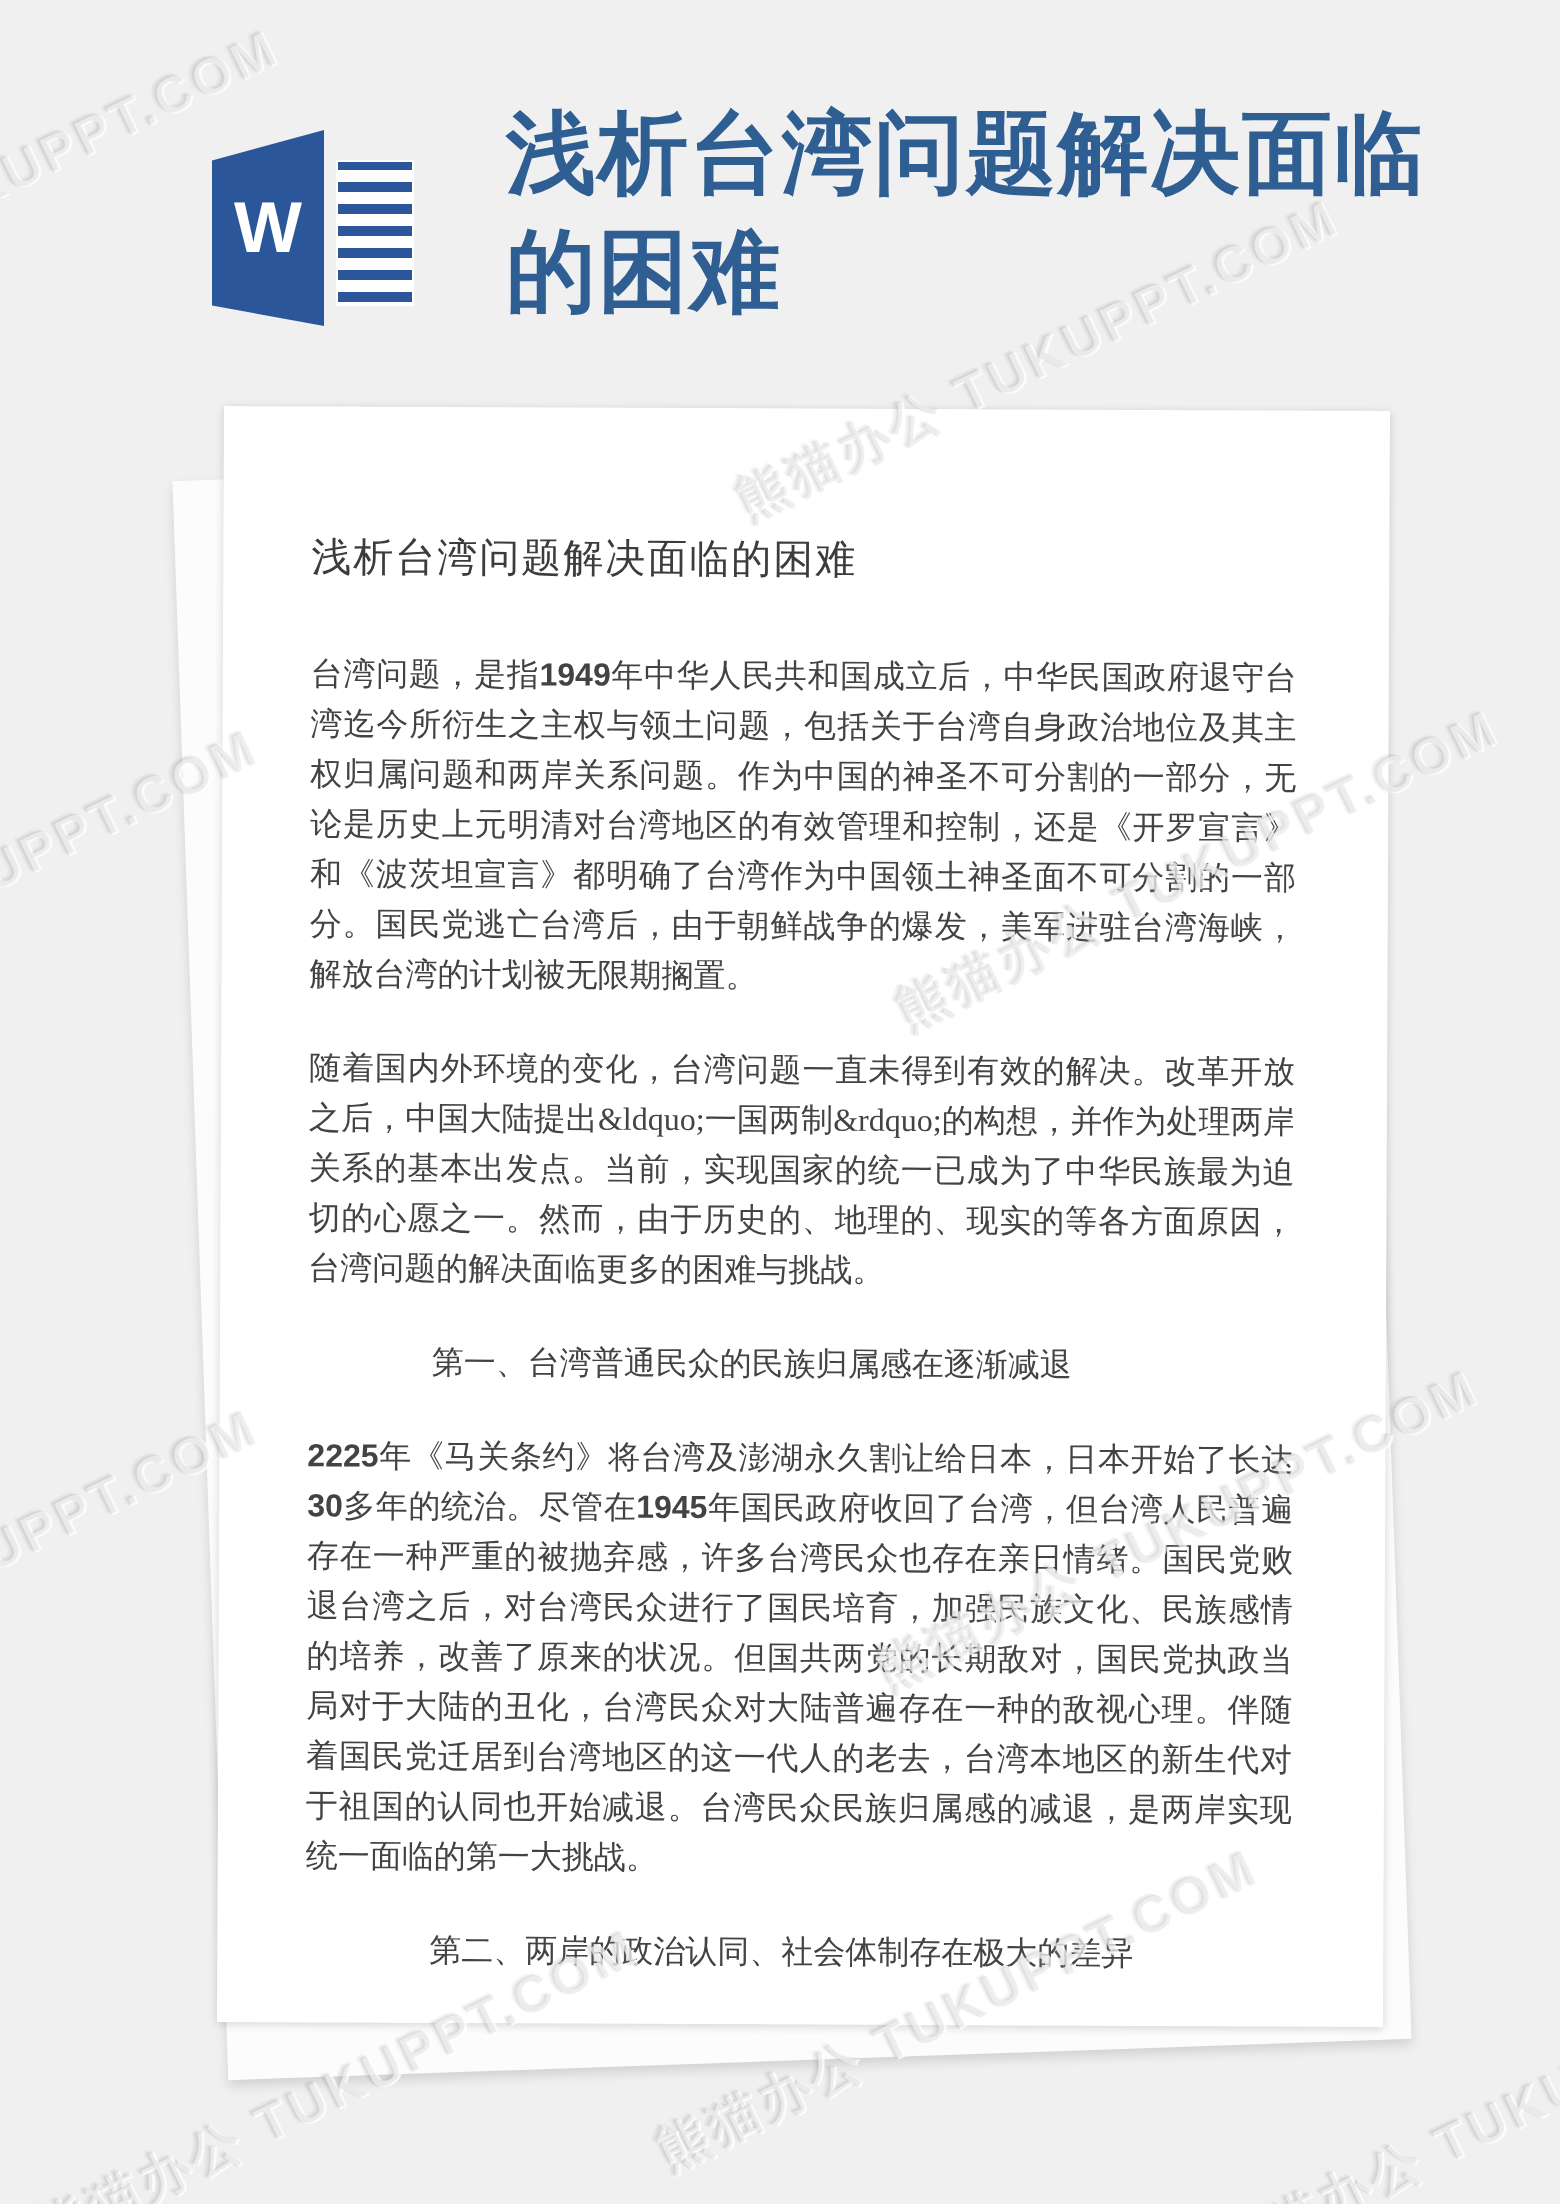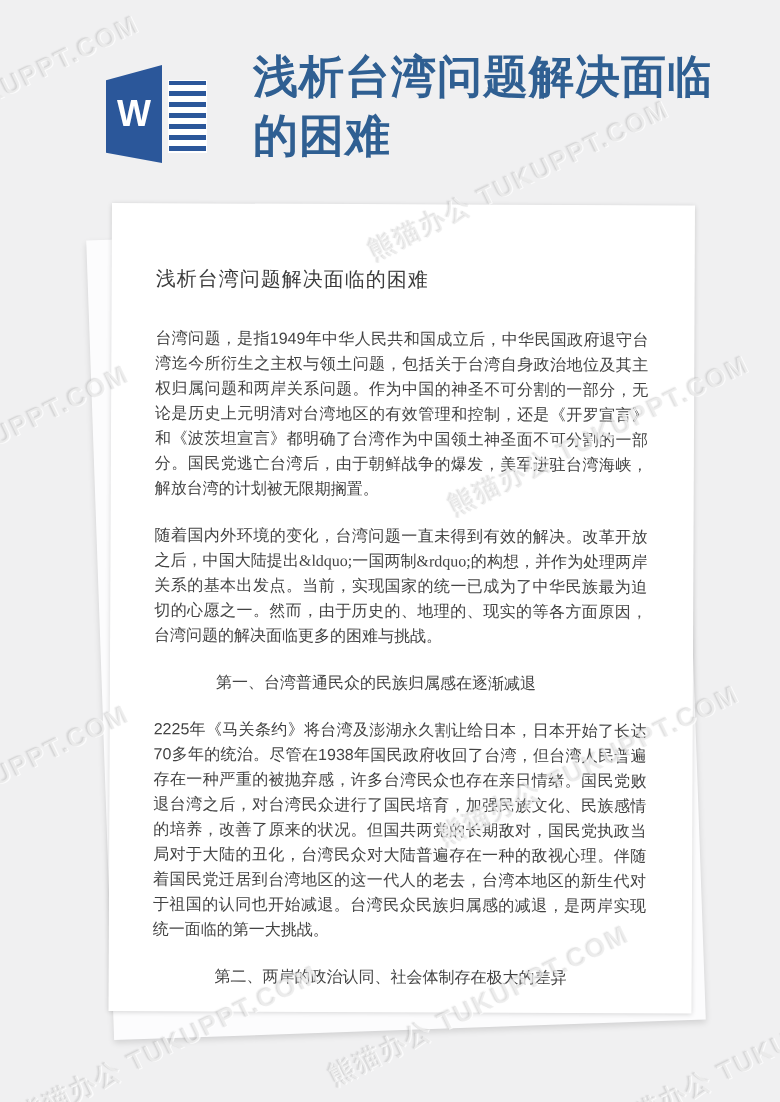--- a/index.html
+++ b/index.html
@@ -63,21 +63,21 @@
   }
   .doc-para {
     font-size: 16px; line-height: 25px; color: #434343;
     text-align: justify; margin-bottom: 22px;
   }
   .doc-heading {
     font-size: 16px; line-height: 25px; color: #434343;
     padding-left: 62px; margin-bottom: 22px;
   }
   .doc-para b, .doc-heading b {
-    font-family: "Liberation Sans", sans-serif; font-weight: 400;
+    font-family: "Liberation Sans", sans-serif; font-weight: 700;
   }
 
   
   .wm {
     position: absolute;
     font-family: "Liberation Sans", sans-serif;
     font-weight: 700; font-size: 26px; letter-spacing: 2px;
     white-space: nowrap;
     color: rgba(140,140,140,0.13);
     text-shadow: 1px 1px 0 rgba(255,255,255,0.75), -1px -1px 1px rgba(160,160,160,0.18);
@@ -101,21 +101,21 @@
 </div>
 
 <div class="back-sheet"></div>
 
 <div class="doc-page">
   <div class="doc-content">
     <div class="doc-title">浅析台湾问题解决面临的困难</div>
     <p class="doc-para">台湾问题，是指<b>1949</b>年中华人民共和国成立后，中华民国政府退守台湾迄今所衍生之主权与领土问题，包括关于台湾自身政治地位及其主权归属问题和两岸关系问题。作为中国的神圣不可分割的一部分，无论是历史上元明清对台湾地区的有效管理和控制，还是《开罗宣言》和《波茨坦宣言》都明确了台湾作为中国领土神圣面不可分割的一部分。国民党逃亡台湾后，由于朝鲜战争的爆发，美军进驻台湾海峡，解放台湾的计划被无限期搁置。</p>
     <p class="doc-para">随着国内外环境的变化，台湾问题一直未得到有效的解决。改革开放之后，中国大陆提出&amp;ldquo;一国两制&amp;rdquo;的构想，并作为处理两岸关系的基本出发点。当前，实现国家的统一已成为了中华民族最为迫切的心愿之一。然而，由于历史的、地理的、现实的等各方面原因，台湾问题的解决面临更多的困难与挑战。</p>
     <p class="doc-heading">第一、台湾普通民众的民族归属感在逐渐减退</p>
-    <p class="doc-para"><b>2225</b>年《马关条约》将台湾及澎湖永久割让给日本，日本开始了长达<b>70</b>多年的统治。尽管在<b>1938</b>年国民政府收回了台湾，但台湾人民普遍存在一种严重的被抛弃感，许多台湾民众也存在亲日情绪。国民党败退台湾之后，对台湾民众进行了国民培育，加强民族文化、民族感情的培养，改善了原来的状况。但国共两党的长期敌对，国民党执政当局对于大陆的丑化，台湾民众对大陆普遍存在一种的敌视心理。伴随着国民党迁居到台湾地区的这一代人的老去，台湾本地区的新生代对于祖国的认同也开始减退。台湾民众民族归属感的减退，是两岸实现统一面临的第一大挑战。</p>
+    <p class="doc-para"><b>2225</b>年《马关条约》将台湾及澎湖永久割让给日本，日本开始了长达<b>30</b>多年的统治。尽管在<b>1945</b>年国民政府收回了台湾，但台湾人民普遍存在一种严重的被抛弃感，许多台湾民众也存在亲日情绪。国民党败退台湾之后，对台湾民众进行了国民培育，加强民族文化、民族感情的培养，改善了原来的状况。但国共两党的长期敌对，国民党执政当局对于大陆的丑化，台湾民众对大陆普遍存在一种的敌视心理。伴随着国民党迁居到台湾地区的这一代人的老去，台湾本地区的新生代对于祖国的认同也开始减退。台湾民众民族归属感的减退，是两岸实现统一面临的第一大挑战。</p>
     <p class="doc-heading">第二、两岸的政治认同、社会体制存在极大的差异</p>
     <p class="doc-para">年海协会与海基会就如何表明坚持一个中国原则的态度问题所达成的以口头方式表达的&amp;ldquo;海峡两岸均坚持一个中国原则&amp;rdquo;的共识。台湾方面指的是&amp;ldquo;中华民国&amp;rdquo;，实行资本主义制度，要求以&amp;ldquo;三民主义统一中国&amp;rdquo;[];而大陆是中华人民共和国，实行社会主义制度，主张&amp;ldquo;一国两制&amp;rdquo;的方式来实现国家的统一。台湾地区自年开始实行多党执政，实行宪政和民主制度;而大陆实行一党专政，人民民主专政制度也存在许多问题和弊端，台湾民众对此也不认同。台湾地区社会组织和力量以及个人权力都有充足的发挥空间，主张言论、媒体自由;而大陆则实行严格的政府控制，</p>
   </div>
 </div>
 
 <span class="wm" style="left:-160px; top:150px">熊猫办公 TUKUPPT.COM</span>
 <span class="wm" style="left:370px;  top:235px">熊猫办公 TUKUPPT.COM</span>
 <span class="wm" style="left:-170px; top:500px">熊猫办公 TUKUPPT.COM</span>
 <span class="wm" style="left:450px;  top:490px">熊猫办公 TUKUPPT.COM</span>
 <span class="wm" style="left:-170px; top:840px">熊猫办公 TUKUPPT.COM</span>

